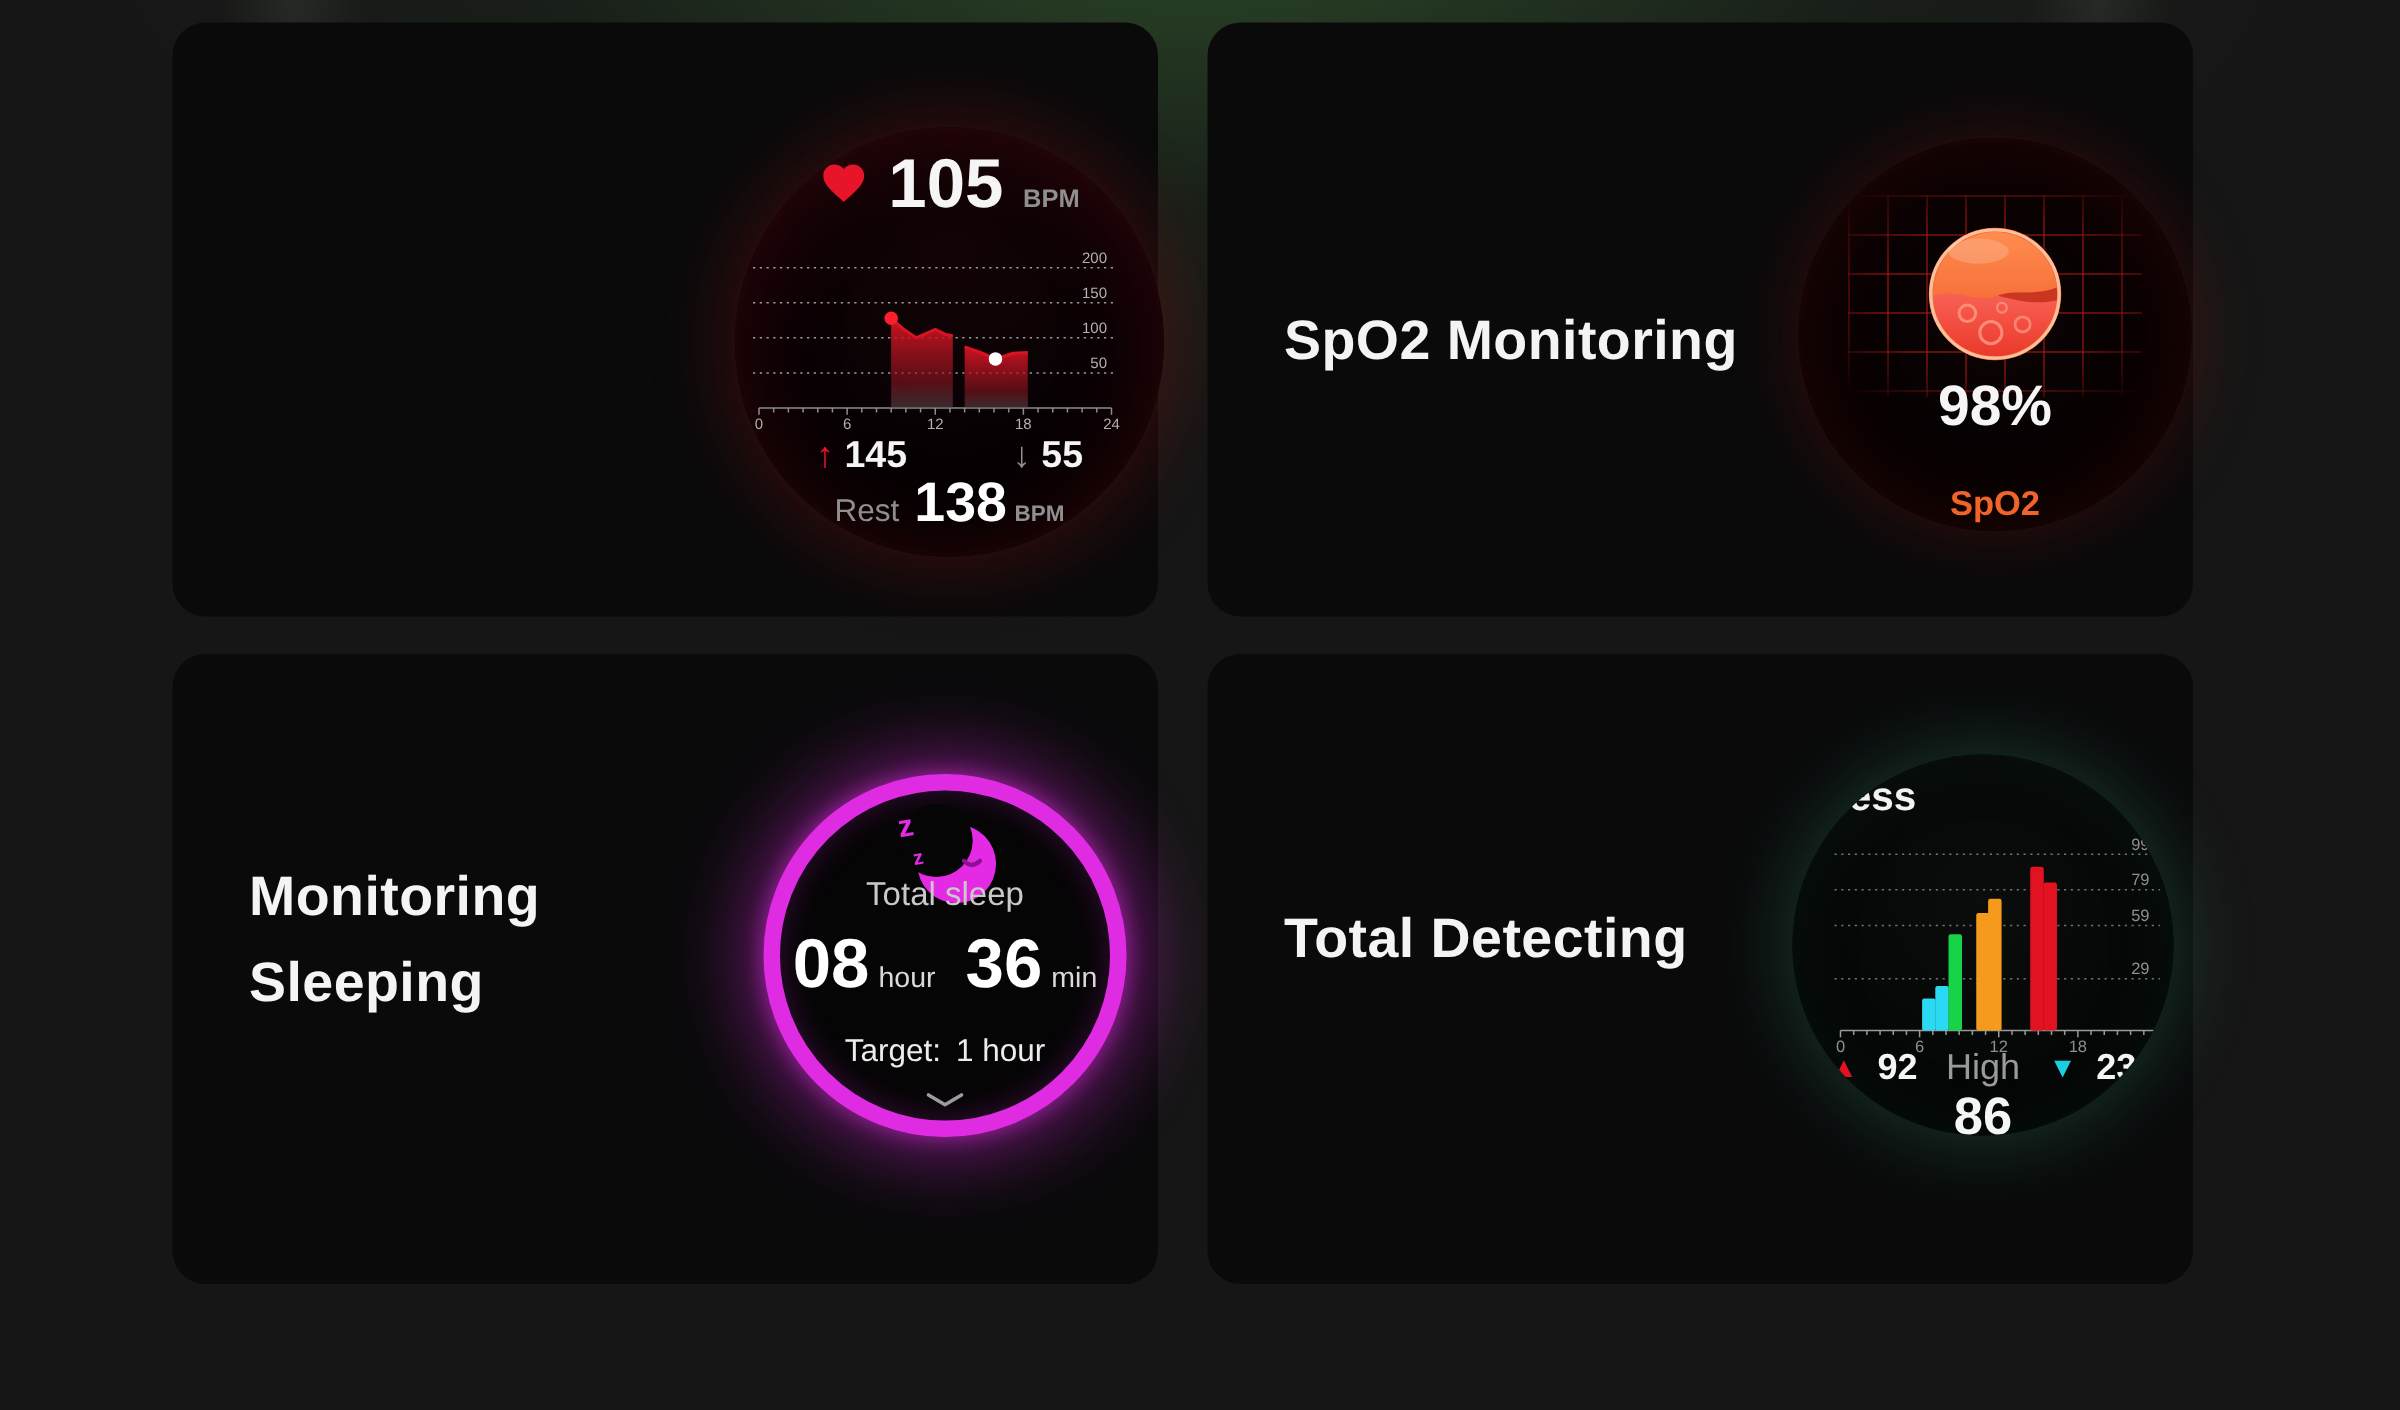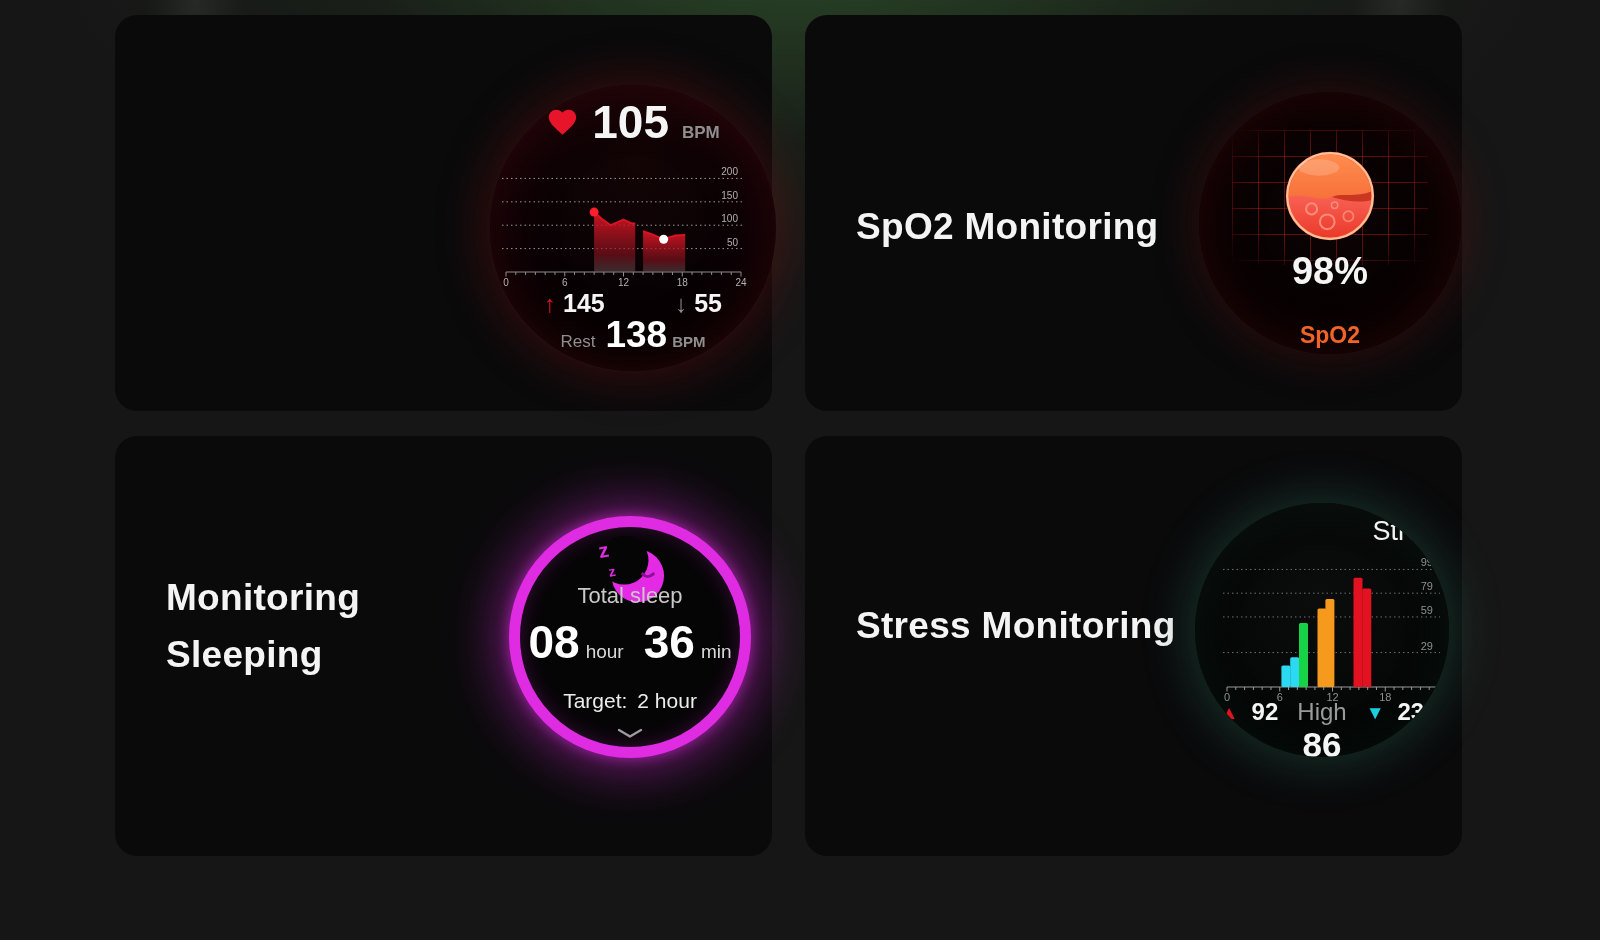--- a/index.html
+++ b/index.html
@@ -38,21 +38,21 @@
   .hr-top { position:absolute; top:14px; left:0; right:0; display:flex; align-items:center; justify-content:center; gap:13px; }
   .hr-bpm-value { font-size:46px; font-weight:700; line-height:1; }
   .hr-bpm-unit { font-size:17px; font-weight:700; color:#8f8f8f; align-self:flex-end; margin-bottom:2px; }
   #hr-chart-svg { position:absolute; left:8px; top:77px; }
   .hr-minmax { position:absolute; top:206px; left:50%; transform:translateX(-50%); width:178px;
     display:flex; justify-content:space-between; font-size:25px; font-weight:700; line-height:1; }
   .hr-minmax .pair { display:flex; align-items:center; gap:7px; }
   .arrow-up   { color:#e8142a; font-size:24px; font-weight:700; }
   .arrow-down { color:#8f8f8f; font-size:24px; font-weight:700; }
   .hr-rest { position:absolute; top:229px; left:0; right:0; text-align:center; white-space:nowrap; }
-  .rest-label { font-size:17px; color:#8f8f8f; margin-right:10px; }
+  .rest-label { font-size:21px; color:#8f8f8f; margin-right:10px; }
   .rest-value { font-size:37px; font-weight:700; color:#fff; }
   .rest-unit  { font-size:15px; font-weight:700; color:#8f8f8f; margin-left:5px; }
 
   
   #spo2-watch { left:394px; top:77px; width:262px; height:262px;
     background:radial-gradient(circle at 50% 42%, #0d0304 0%, #050102 60%, #000 82%);
     box-shadow:0 0 40px 8px rgba(115,18,14,.28), inset 0 0 55px rgba(92,14,12,.4); }
   .spo2-grid { position:absolute; left:33px; top:38px; width:196px; height:135px;
     background-image:
       linear-gradient(rgba(195,28,22,.48) 1.4px, transparent 1.4px),
@@ -76,21 +76,21 @@
   .sleep-unit { font-size:19px; color:#d9d9d9; }
   .sleep-num.second { margin-left:20px; }
   .sleep-target { position:absolute; top:162px; left:0; right:0; text-align:center; font-size:21px; color:#ececec; white-space:nowrap; }
   .sleep-target .gap { display:inline-block; width:10px; }
   .sleep-chevron { position:absolute; top:201px; left:50%; transform:translateX(-50%); }
 
   
   #stress-watch { left:390px; top:67px; width:254px; height:254px;
     background:radial-gradient(circle at 50% 38%, #0a0d0b 0%, #050706 60%, #010202 88%);
     box-shadow:0 0 44px 10px rgba(46,122,96,.30), inset 0 0 40px rgba(18,46,38,.3); }
-  .stress-header { position:absolute; top:13px; left:0; right:0; text-align:right; font-size:27px; font-weight:400; color:#f2f2f2; }
+  .stress-header { position:absolute; top:13px; left:0; right:0; text-align:left; font-size:27px; font-weight:700; color:#f2f2f2; }
   #stress-chart-svg { position:absolute; left:22px; top:44px; }
   .stress-hilo { position:absolute; top:197px; left:0; right:0; display:flex; justify-content:center; align-items:center; gap:13px;
     font-size:24px; font-weight:700; line-height:1; }
   .tri-up   { color:#e31220; font-size:19px; }
   .tri-down { color:#19cfe0; font-size:19px; }
   .hl-label { color:#9a9a9a; font-weight:400; margin:0 6px; }
   .stress-avg { position:absolute; top:222px; left:0; right:0; text-align:center; font-size:35px; font-weight:700; }
 </style>
 </head>
 <body>
@@ -223,31 +223,31 @@
       <circle cx="39" cy="26" r="25" fill="#060506"></circle>
       <path d="M58,40 q5,5.5 11,0" stroke="#8d0f92" stroke-width="3" fill="none" stroke-linecap="round"></path>
       <text x="14" y="24" font-size="21" font-weight="bold" fill="#e52ae6" transform="rotate(-10 14 24)">z</text>
       <text x="24" y="43" font-size="14" font-weight="bold" fill="#e52ae6" transform="rotate(-10 24 43)">z</text>
     </svg>
     <div class="sleep-header">Total sleep</div>
     <div class="sleep-time">
       <span class="sleep-num">08</span><span class="sleep-unit">hour</span><span class="sleep-num second">36</span><span class="sleep-unit">min</span>
     </div>
     <div class="sleep-target">
-      <span>Target:</span><span class="gap"></span><span>2 hour</span>
+      <span>Target:</span><span class="gap"></span><span>1 hour</span>
     </div>
     <svg class="sleep-chevron" width="26" height="11">
       <polyline points="2,2 13,8.5 24,2" stroke="#9b9b9b" stroke-width="2.4" fill="none" stroke-linecap="round" stroke-linejoin="round"></polyline>
     </svg>
   </div>
 </section>
 
 <section class="card" id="card-stress">
   <h2 class="card-title">
-    <span>Stress Monitoring</span>
+    <span>Total Detecting</span>
   </h2>
   <div class="watch" id="stress-watch">
     <div class="stress-header">Stress</div>
     <svg id="stress-chart-svg" width="232" height="156">
         <line x1="6" y1="105.5625" x2="223" y2="105.5625" stroke="#707070" stroke-width="1" stroke-dasharray="1.5 3"></line>
         <text x="216" y="102.5625" fill="#8f8f8f" font-size="11" text-anchor="end">29</text>
         <line x1="6" y1="69.9375" x2="223" y2="69.9375" stroke="#707070" stroke-width="1" stroke-dasharray="1.5 3"></line>
         <text x="216" y="66.9375" fill="#8f8f8f" font-size="11" text-anchor="end">59</text>
         <line x1="6" y1="46.1875" x2="223" y2="46.1875" stroke="#707070" stroke-width="1" stroke-dasharray="1.5 3"></line>
         <text x="216" y="43.1875" fill="#8f8f8f" font-size="11" text-anchor="end">79</text>

